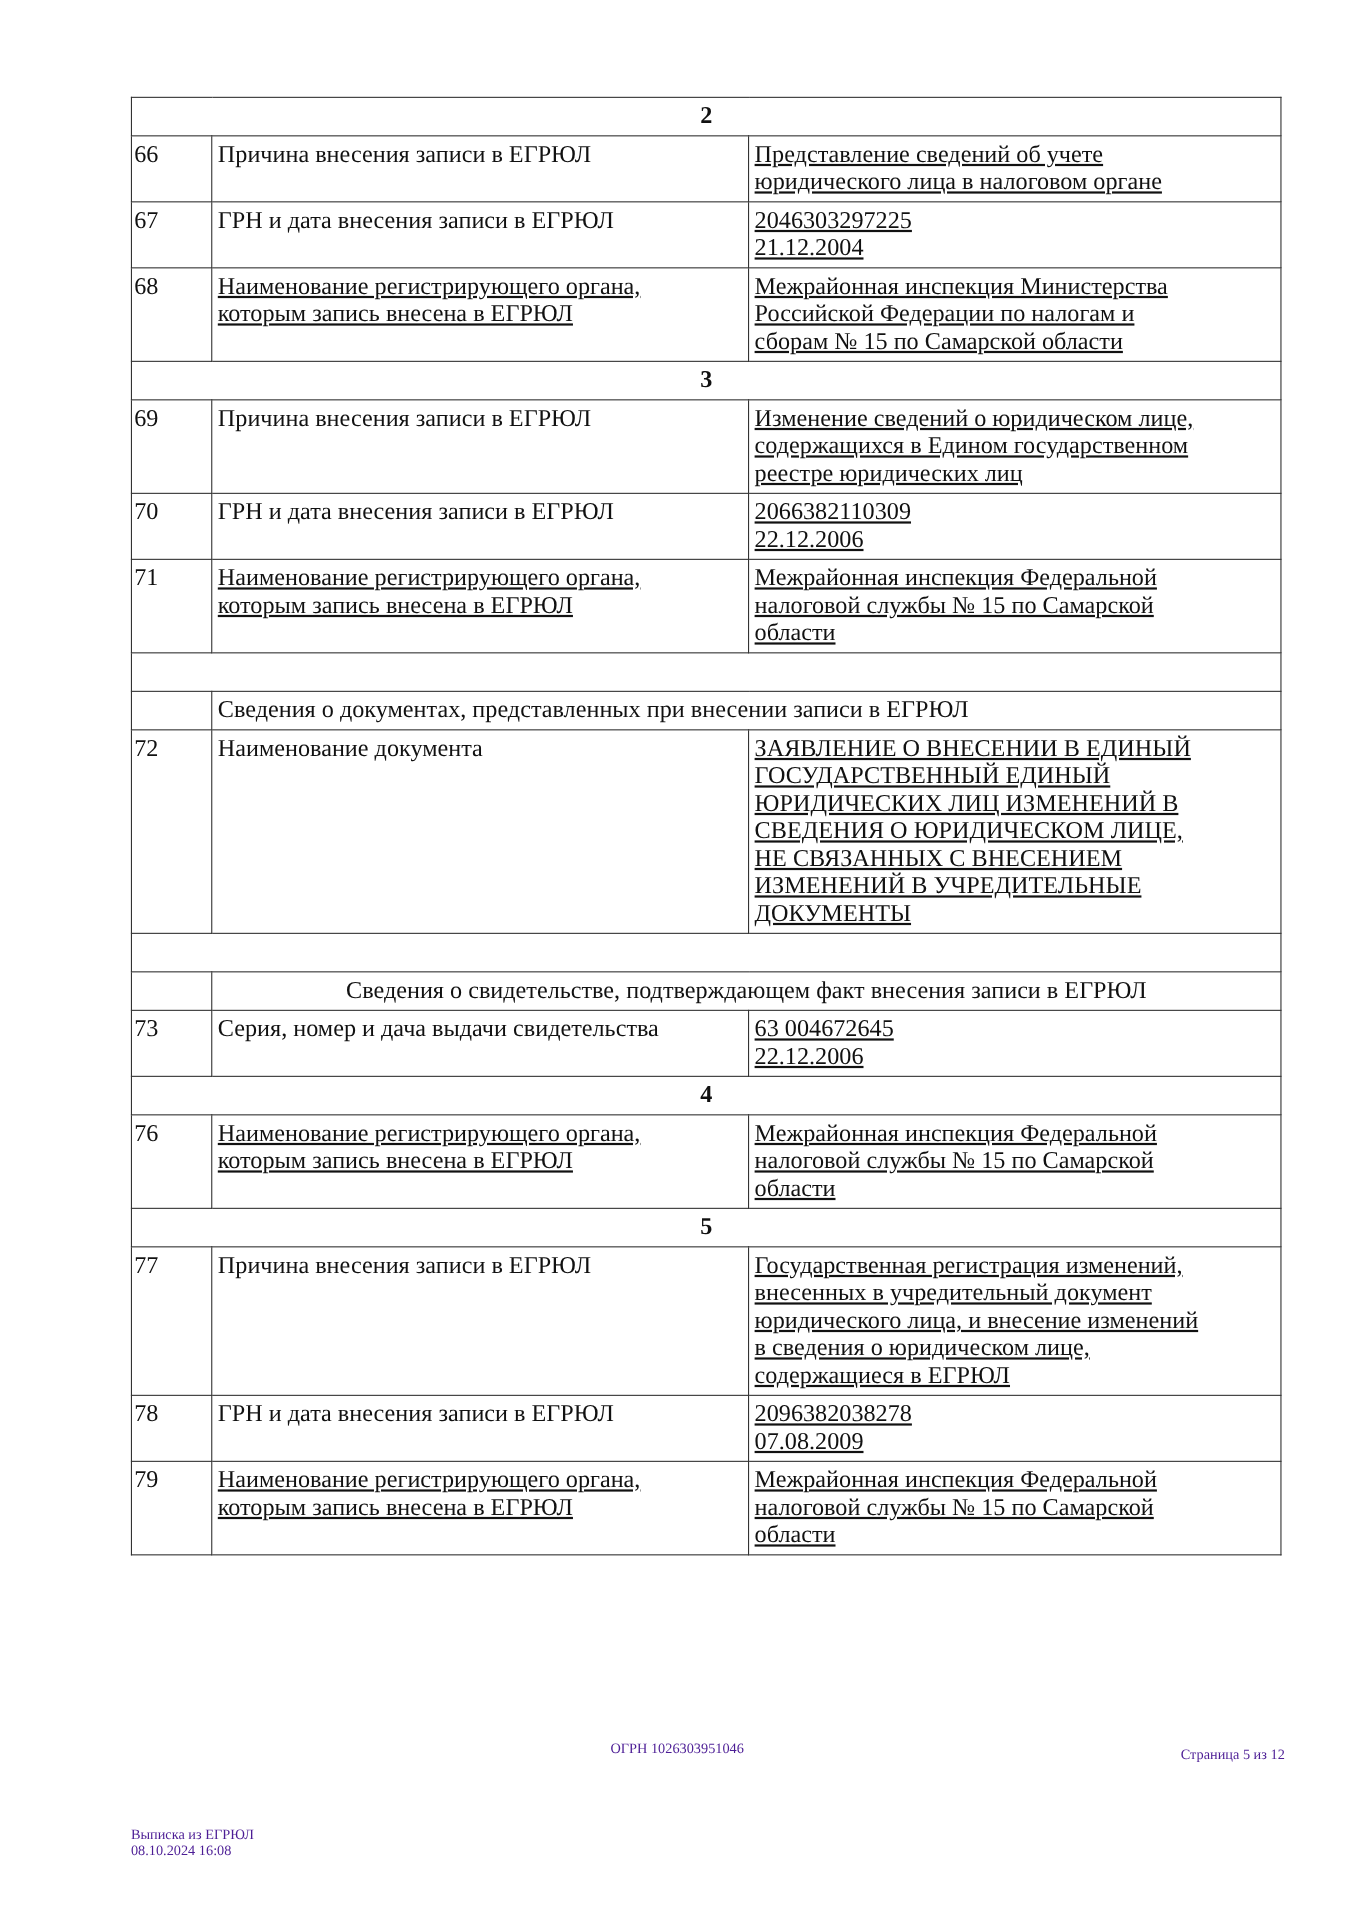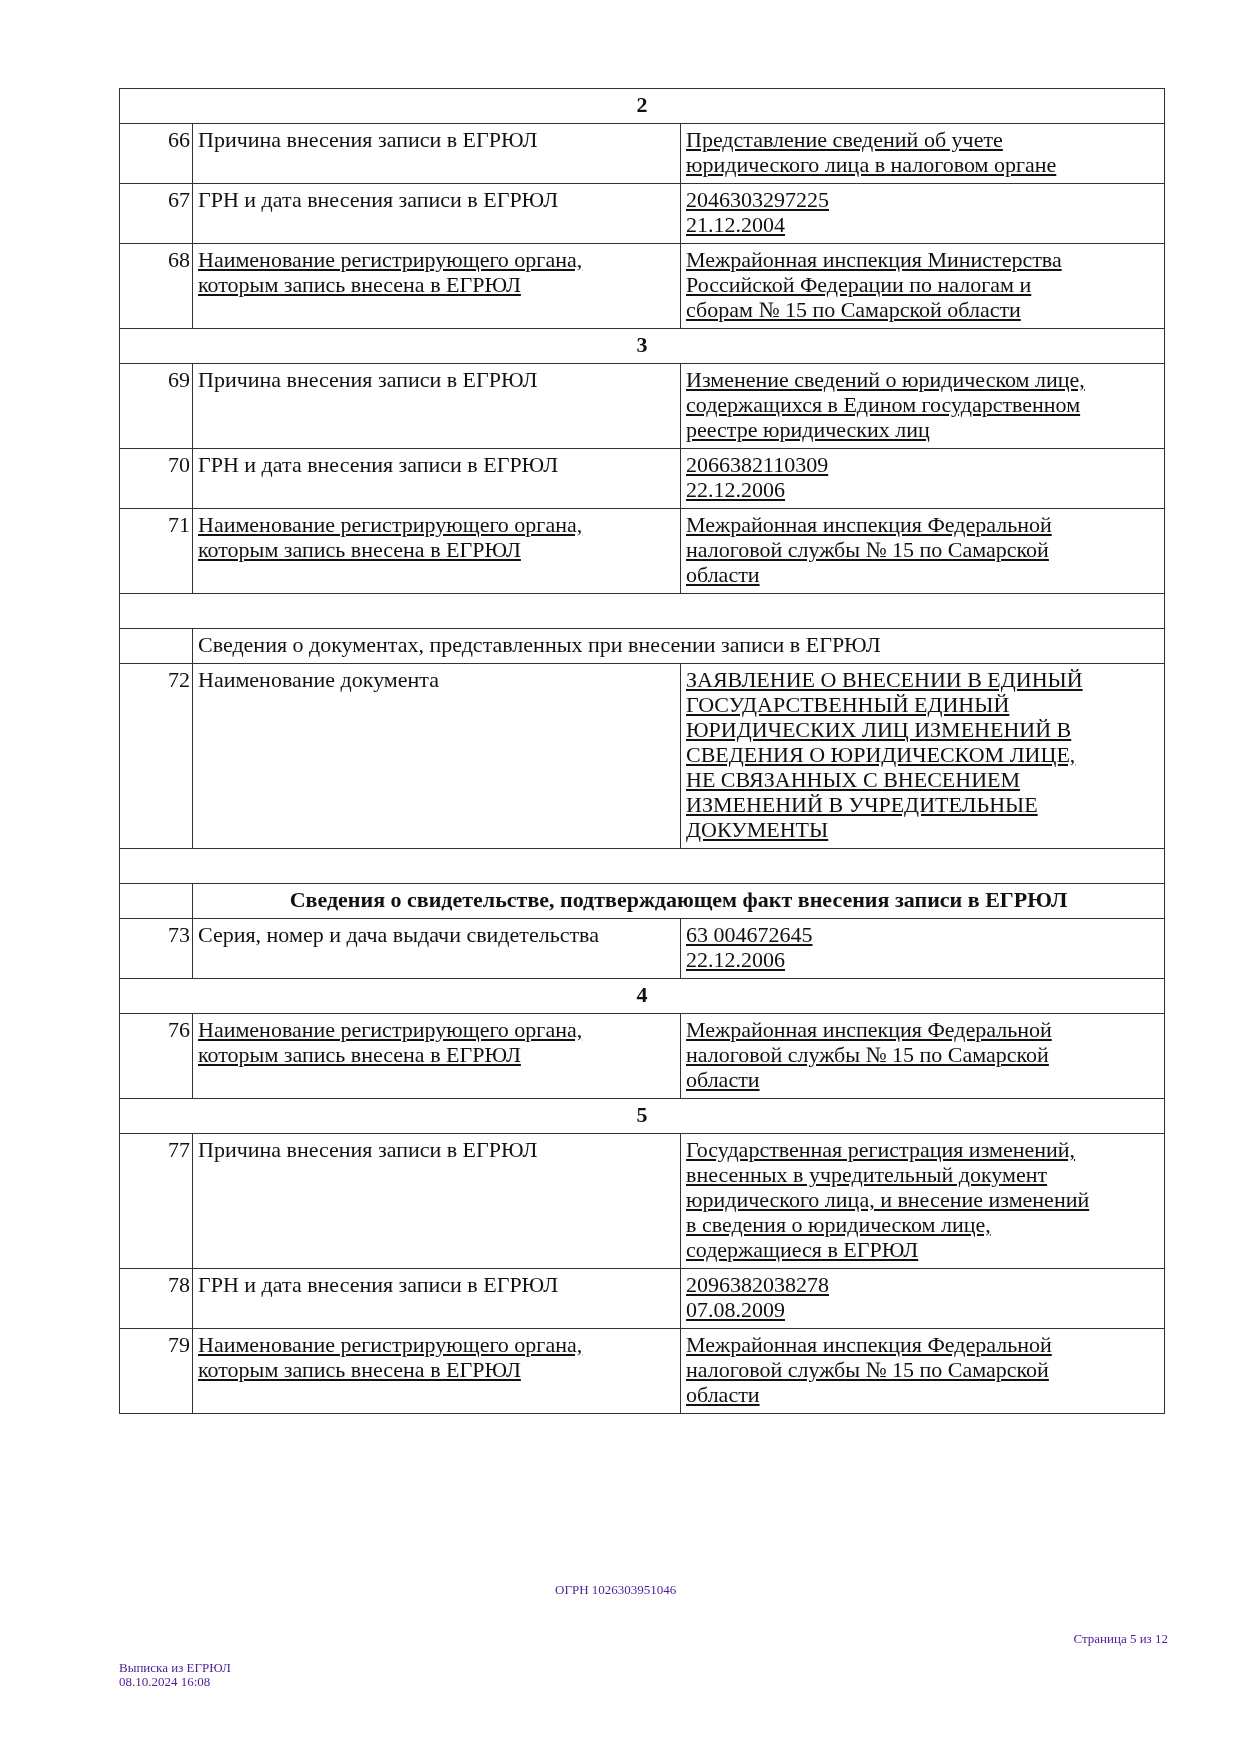--- a/index.html
+++ b/index.html
@@ -12,33 +12,33 @@
     border-collapse: collapse; table-layout: fixed;
     font-size: 22px; line-height: 25px;
   }
   .page-table td {
     border: 1.5px solid #333; vertical-align: top; padding: 3px 5px 6px 5px;
     word-wrap: break-word;
   }
   .page-table col.c-num { width: 73px; }
   .page-table col.c-label { width: 488px; }
   .page-table col.c-value { width: 484px; }
-  td.num { text-align: right; padding-left: 2px; padding-right: 2px; }
+  td.num { text-align: left; padding-left: 2px; padding-right: 2px; }
   td.section { text-align: center; font-weight: bold; padding: 3px 5px 6px; height: 25px; }
   td.empty-row { height: 25px; }
   td.subhead-left { }
   td.subhead { }
-  td.subhead.center { text-align: center; font-weight: bold; }
+  td.subhead.center { text-align: center; }
   .line { display: block; text-decoration: underline; }
   .footer {
     position: absolute; font-size: 13px; line-height: 14px; color: #4c1d95;
   }
   .footer-left { left: 119px; top: 1661px; }
   .footer-center { left: 555px; top: 1583px; }
-  .footer-right { right: 72px; top: 1632px; }
+  .footer-right { right: 72px; top: 1588px; }
 </style>
 </head>
 <body>
 
 <table class="page-table">
   <colgroup>
     <col class="c-num">
       <col class="c-label">
       <col class="c-value">
   </colgroup>

